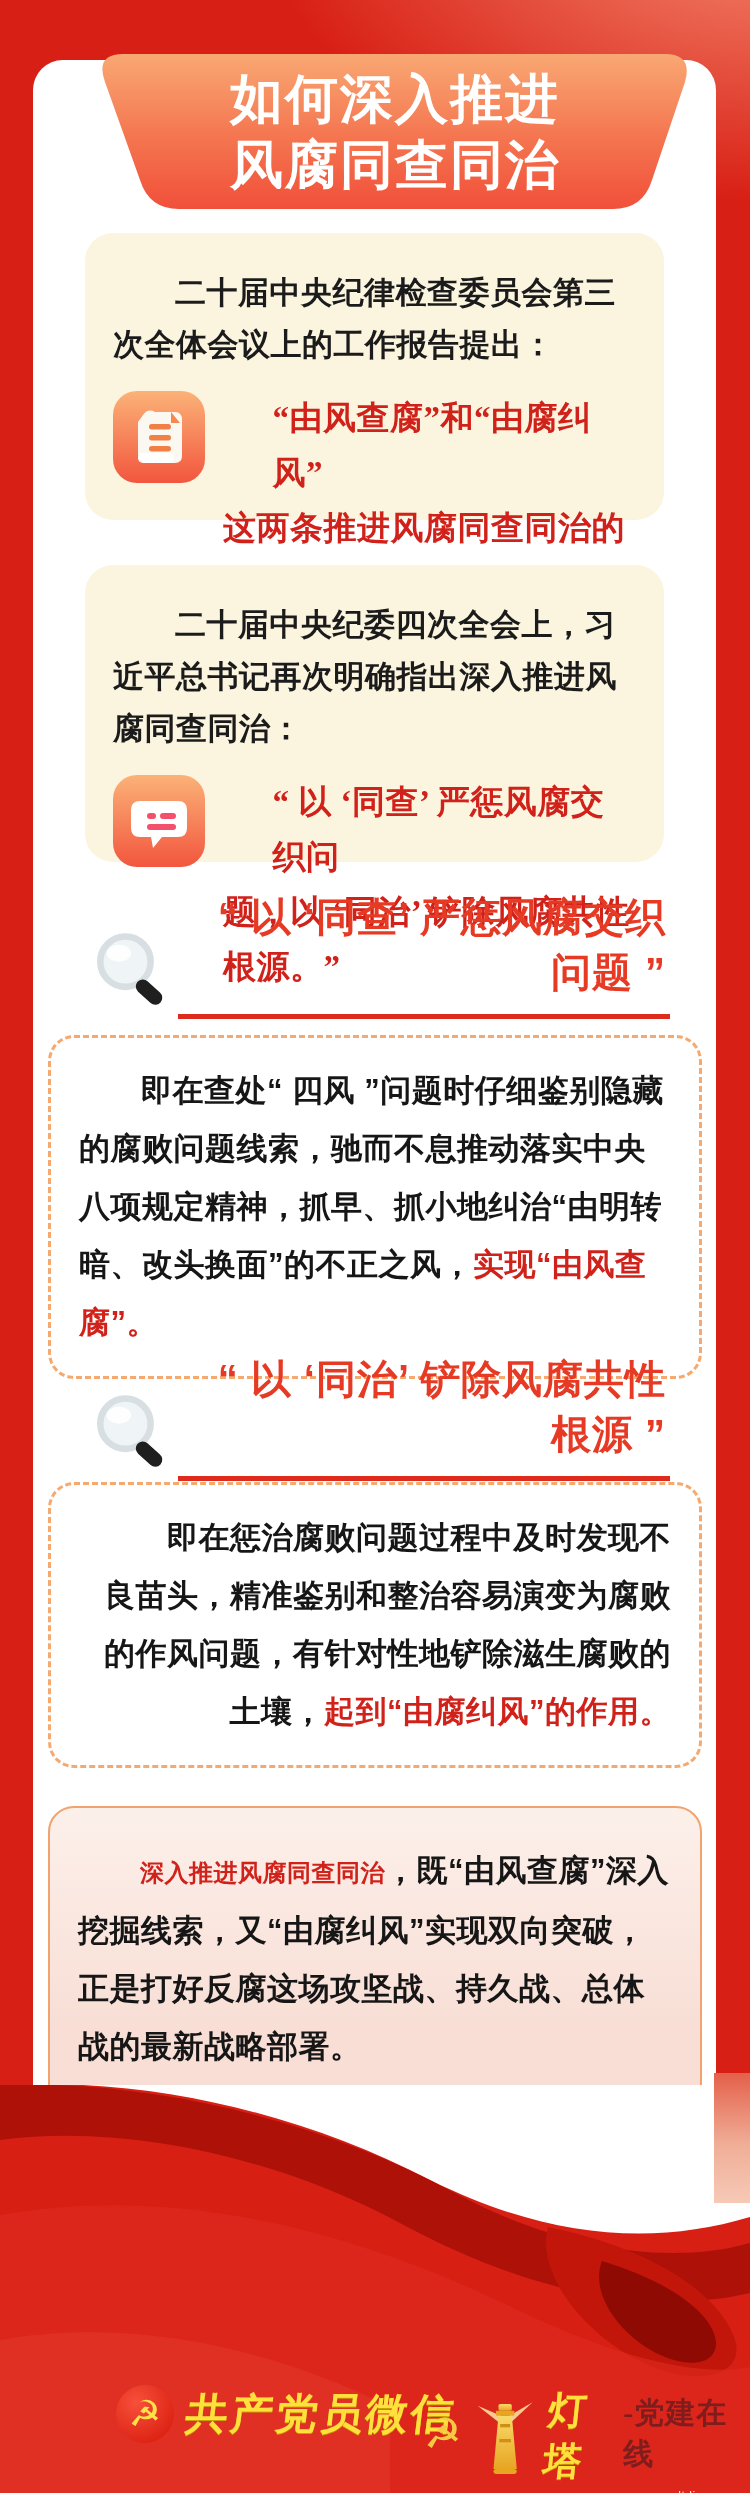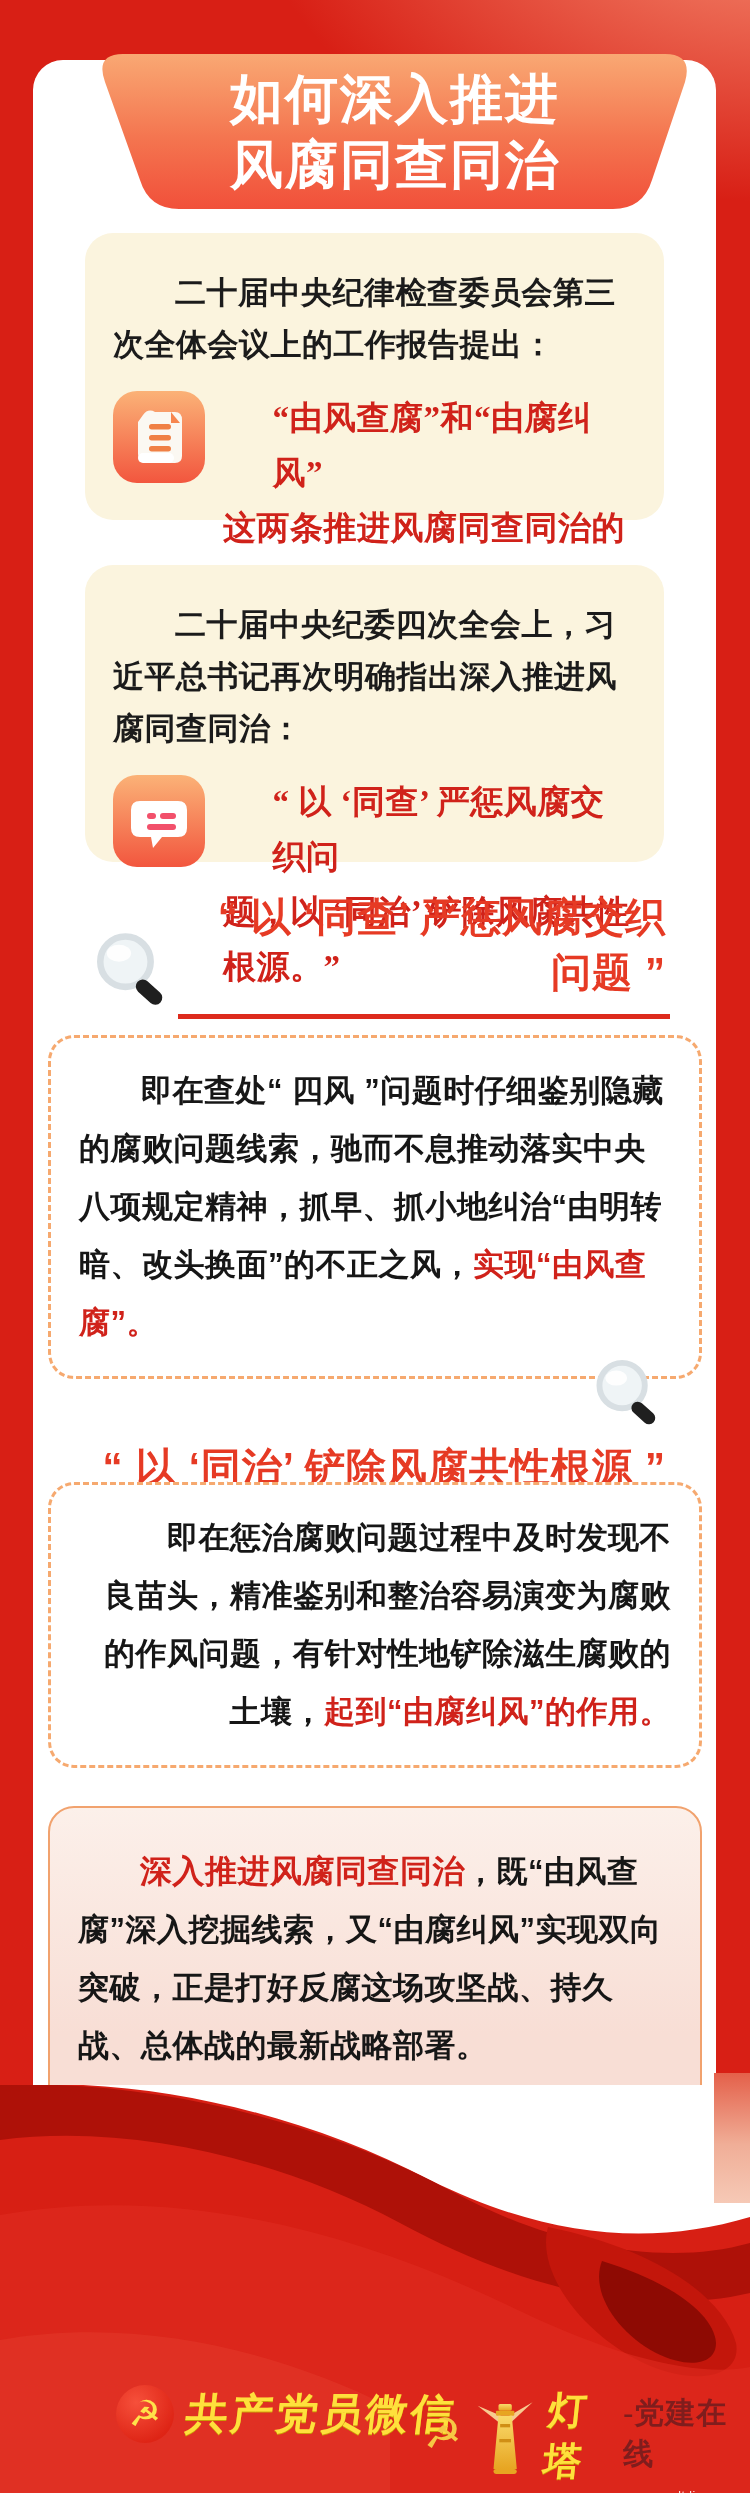--- a/index.html
+++ b/index.html
@@ -44,21 +44,21 @@
   }
   .quote-row { display:flex; align-items:flex-start; margin-top:20px; gap:18px;font-family:Liberation Serif, serif; }
   .sq-icon { width:92px; height:92px; flex:0 0 92px; }
   .hl-block { flex:1; color:#D0221A; font-weight:800; font-size:33px; line-height:55px; letter-spacing:0.5px; }
   .hl-line1 { padding-left:1.5em; }
   
   .sec-heading {
     position:absolute; left:90px; width:580px; display:flex; align-items:flex-end; gap:4px;
   }
   .sec-heading.h1 { top:890px; }
-  .sec-heading.h2 { top:1352px;flex-direction:column; }
+  .sec-heading.h2 { top:1352px; }
   .mag { width:84px; height:96px; flex:0 0 84px; }
   .sec-title {
     display:inline-block; font-size:40px; font-weight:800; color:#E63A24;
     letter-spacing:1px; padding:0 4px 14px 4px;
     border-bottom:5px solid #DD2B1D;
     text-align:right;
   }
   
   .dashed-card {
     position:absolute; left:48px; width:654px;
@@ -71,21 +71,21 @@
     font-size:31px; line-height:58px; color:#161616; font-weight:600;
     text-indent:2em; letter-spacing:0.5px;
   }
   .red-strong { color:#D0221A; font-weight:800; }
   
   .conclusion-card {
     position:absolute; left:48px; top:1806px; width:654px; min-height:264px;
     background:linear-gradient(180deg,#FCF0EA 0%,#F8DED5 75%);
     border:2px solid #F1A26E; border-radius:26px; padding:34px 28px;
   }
-  .conclusion-card .lead { color:#D0221A; font-weight:800; font-size:32px; }
+  .conclusion-card .lead { color:#D0221A; font-weight:800; font-size:24px; }
   
   .flag-zone {
     position:absolute; left:0; top:2085px; width:750px; height:408px;
     background:#ffffff; z-index:4;
   }
   .peach-strip {
     position:absolute; right:0; top:-12px; width:36px; height:130px;
     background:linear-gradient(180deg,#E4604A 0%,#F0AE97 55%,#F6C9B6 100%);
   }
   .drape { position:absolute; inset:0; }

